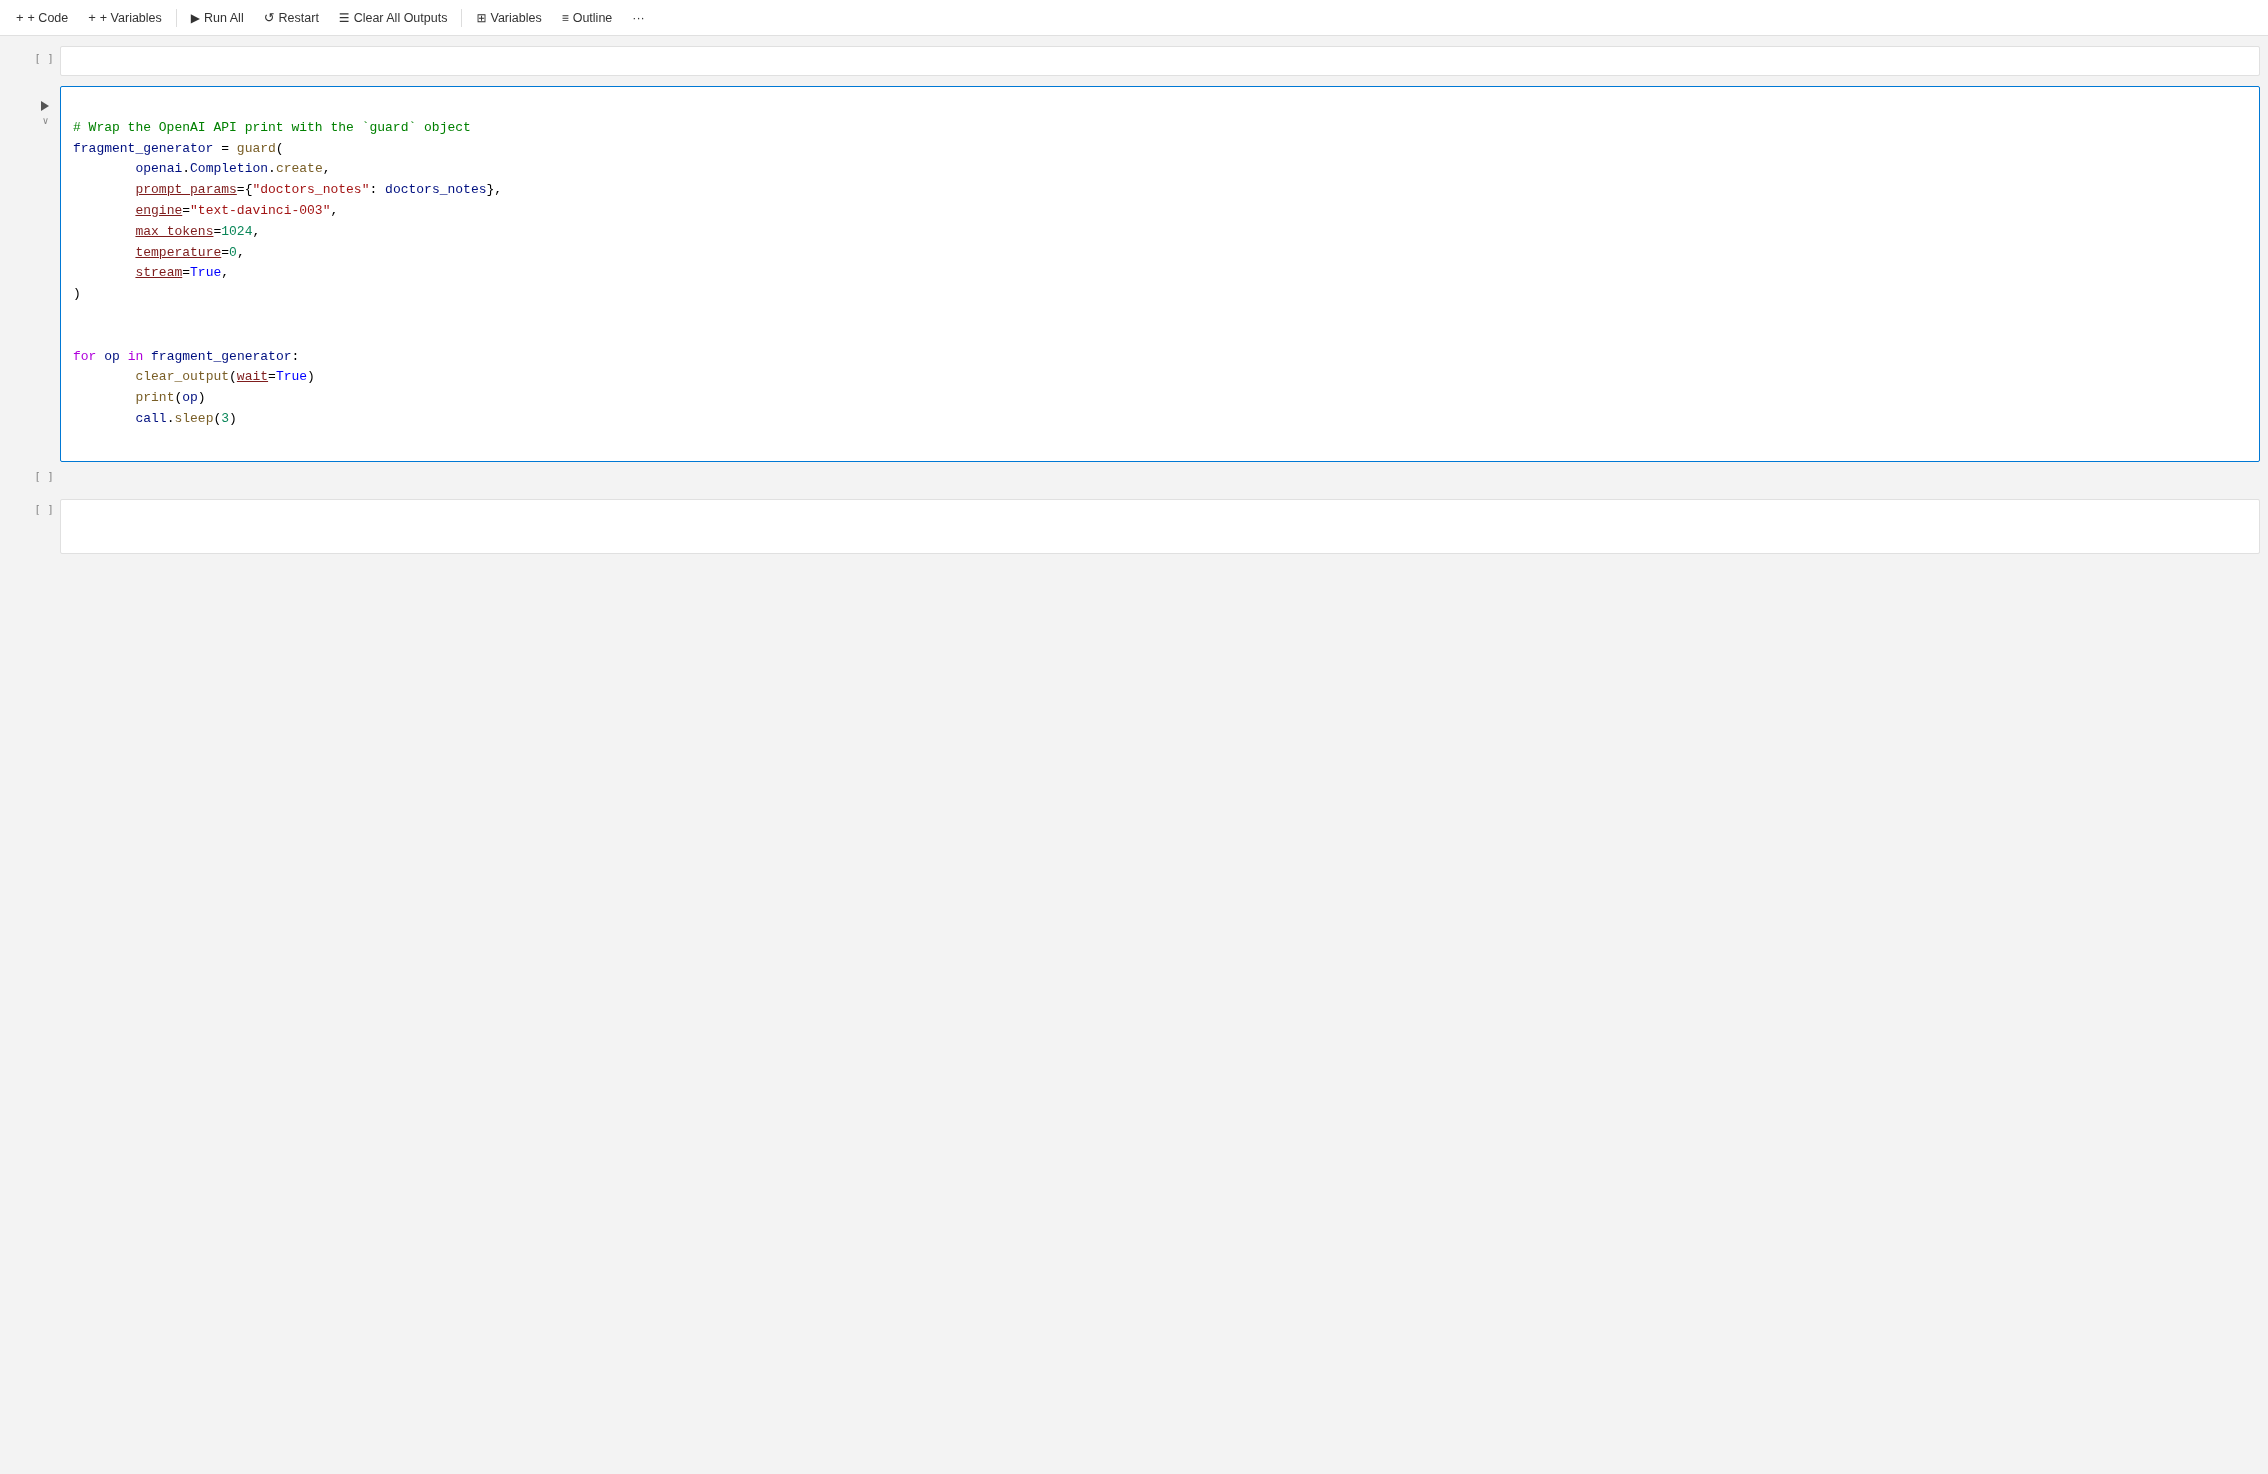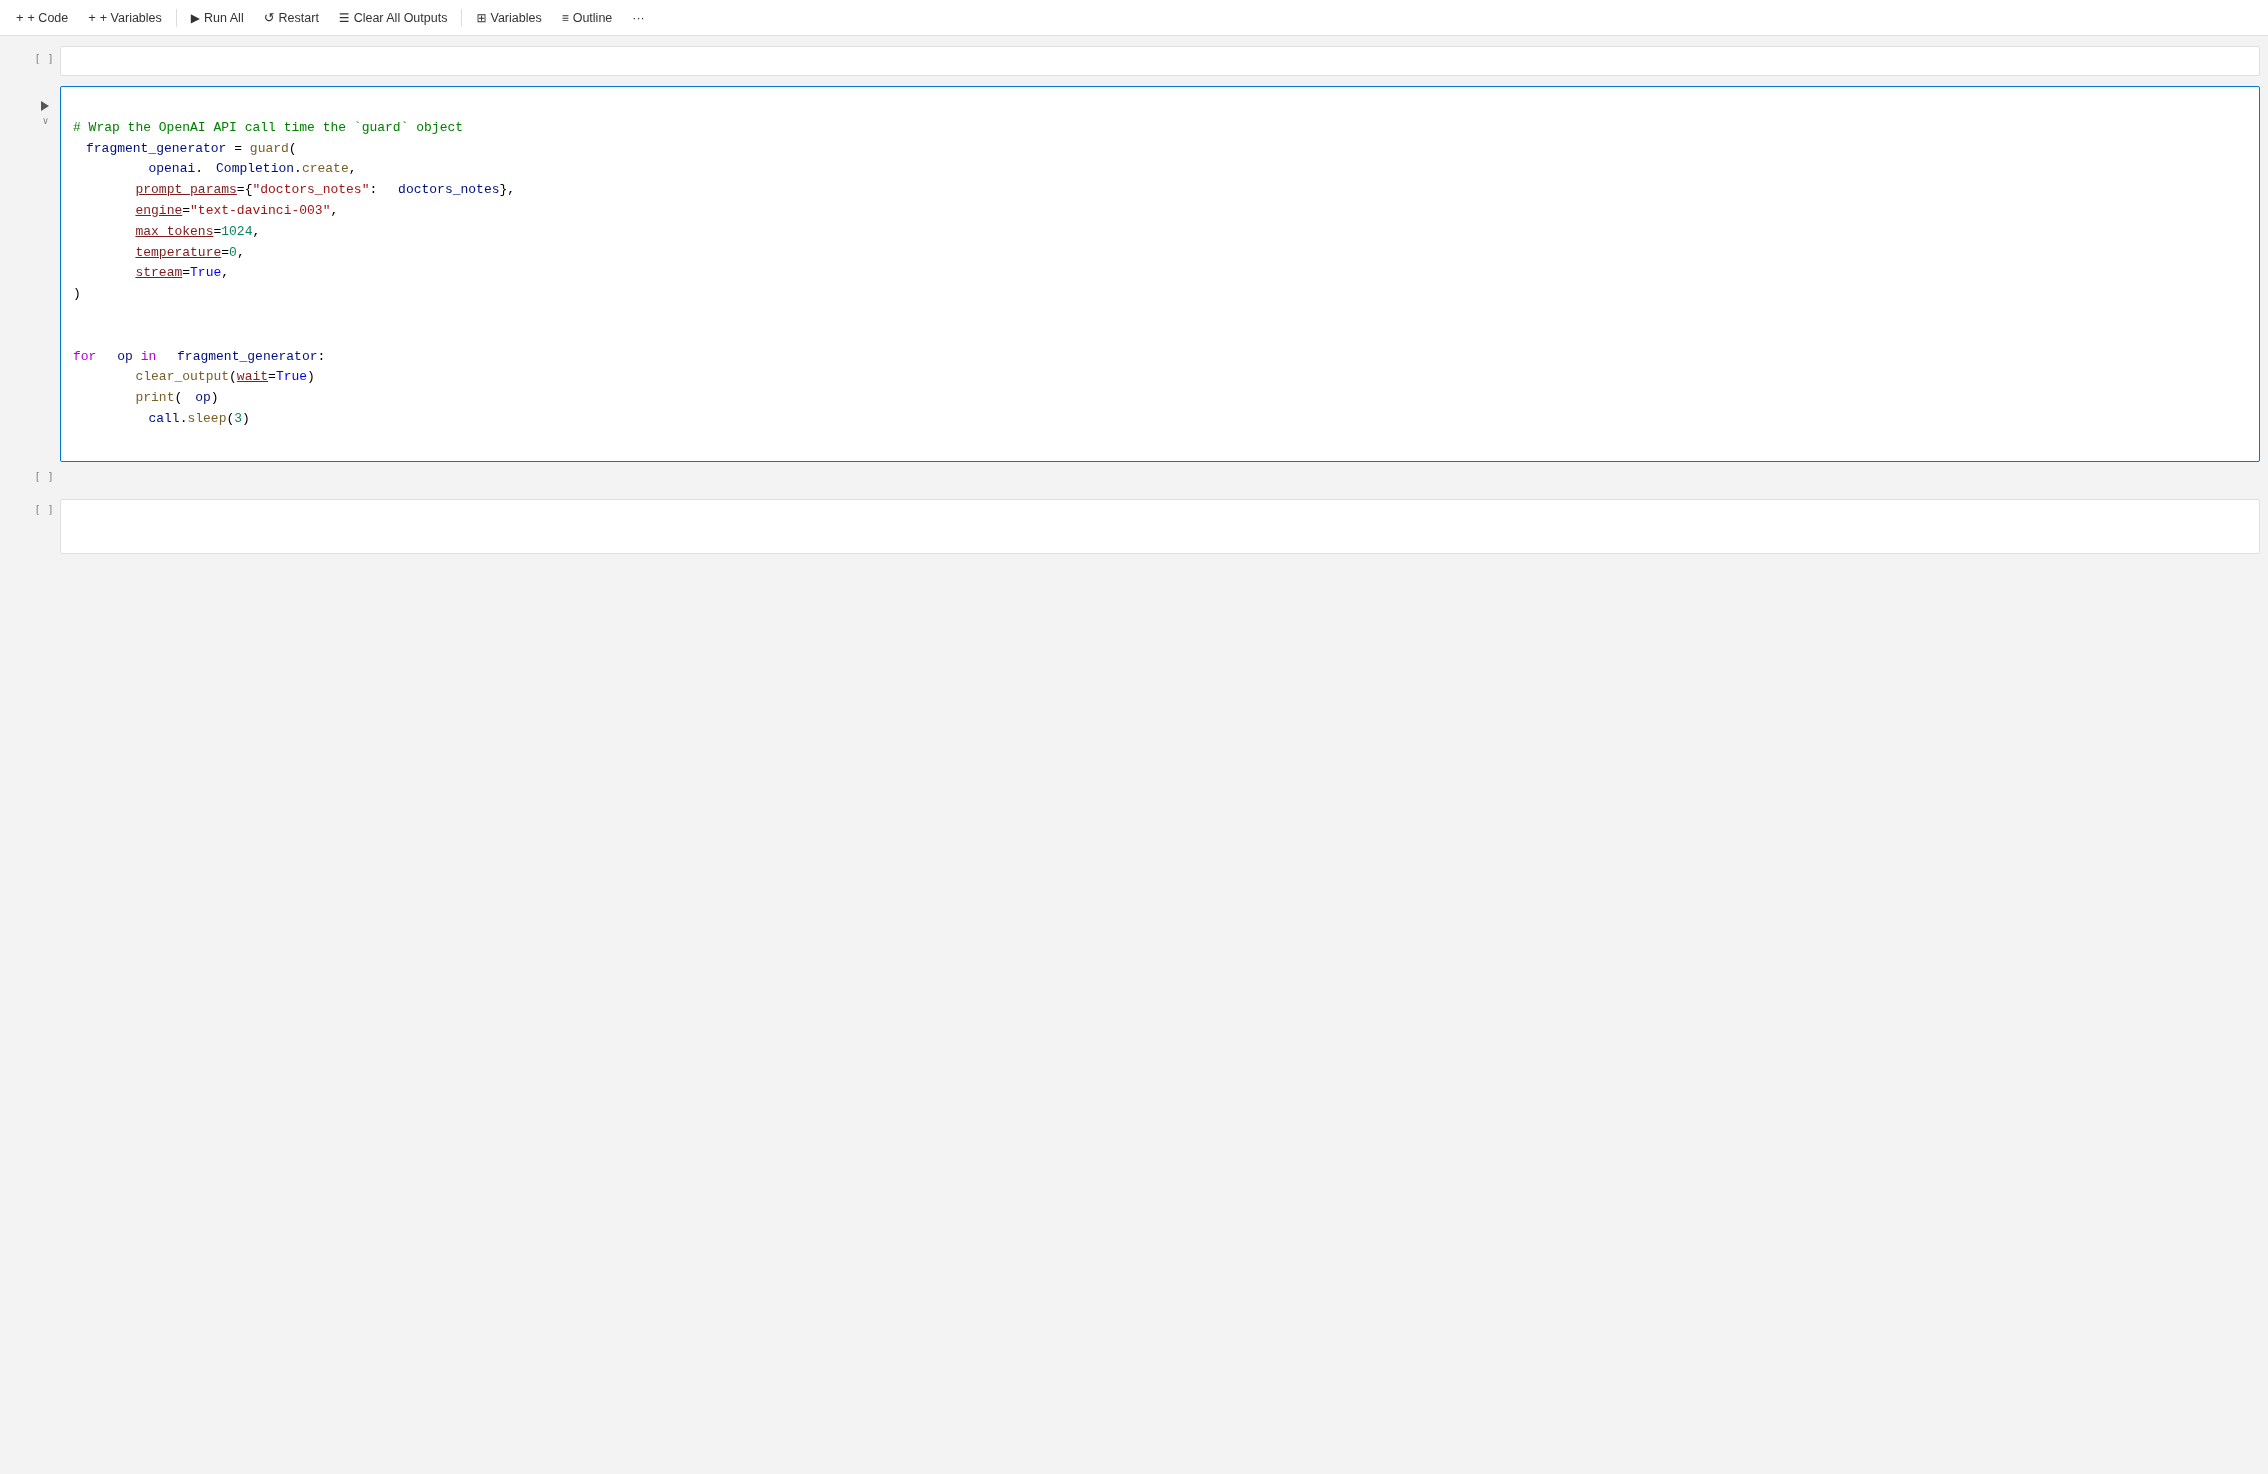--- a/index.html
+++ b/index.html
@@ -109,21 +109,21 @@
       tab-size: 4;
     }
 
     
     .kw { color: #AF00DB; }          
     .builtin { color: #0000FF; }      
     .string { color: #A31515; }       
     .comment { color: #008000; }      
     .func { color: #795E26; }         
     .number { color: #098658; text-align: right; }       
-    .var { color: #001080; margin-left: 13px; }          
+    .var { color: #001080; }          
     .plain { color: #000000; }        
     .param-key { color: #7f1d1d; text-decoration: underline; }
 
     .cell-bracket {
       font-size: 11px;
       color: #888;
       font-family: monospace;
       white-space: nowrap;
     }
 
@@ -201,21 +201,21 @@
     <div class="cell-gutter">
       <div style="display:flex; flex-direction:column; align-items:center; gap:2px; padding-top:6px;">
         <button class="cell-run-btn" title="Run cell">
           <div class="play-icon"></div>
         </button>
         <span class="chevron-down">∨</span>
       </div>
     </div>
     <div class="cell-content active">
       <div class="code-editor">
-<span class="comment"># Wrap the OpenAI API call time the `guard` object</span>
+<span class="comment"># Wrap the OpenAI API print with the `guard` object</span>
 <span class="var">fragment_generator</span><span class="plain"> = </span><span class="func">guard</span><span class="plain">(</span>
         <span class="var">openai</span><span class="plain">.</span><span class="var">Completion</span><span class="plain">.</span><span class="func">create</span><span class="plain">,</span>
         <span class="param-key">prompt_params</span><span class="plain">={</span><span class="string">"doctors_notes"</span><span class="plain">: </span><span class="var">doctors_notes</span><span class="plain">},</span>
         <span class="param-key">engine</span><span class="plain">=</span><span class="string">"text-davinci-003"</span><span class="plain">,</span>
         <span class="param-key">max_tokens</span><span class="plain">=</span><span class="number">1024</span><span class="plain">,</span>
         <span class="param-key">temperature</span><span class="plain">=</span><span class="number">0</span><span class="plain">,</span>
         <span class="param-key">stream</span><span class="plain">=</span><span class="builtin">True</span><span class="plain">,</span>
 <span class="plain">)</span>
 
 <span class="plain"> </span>

